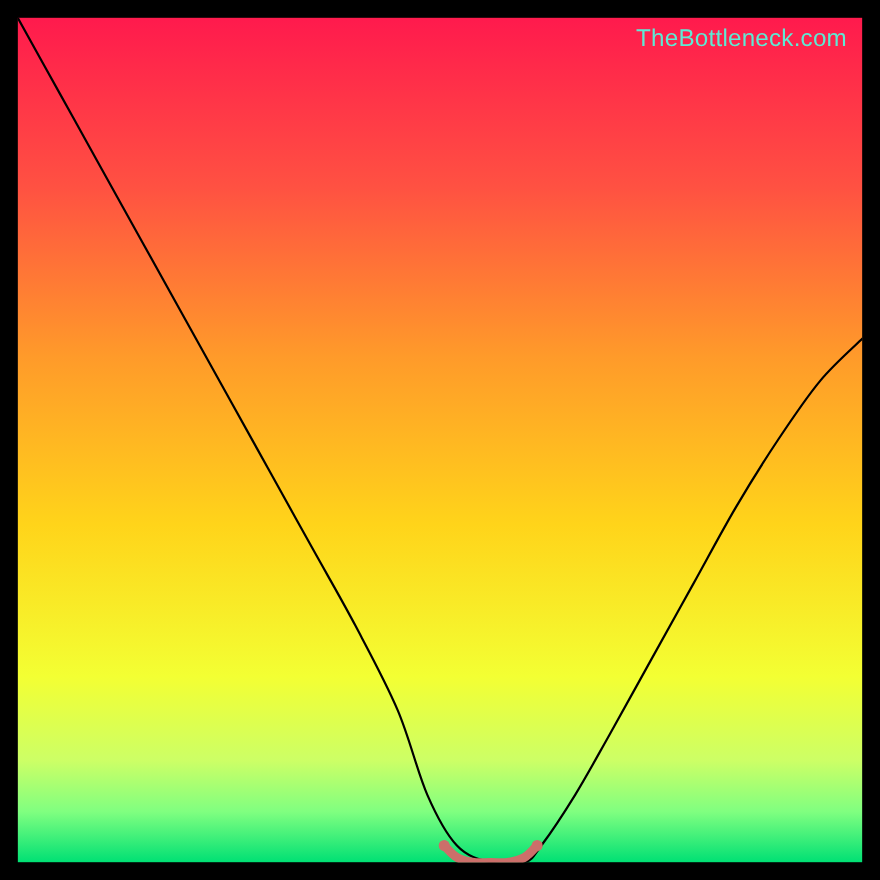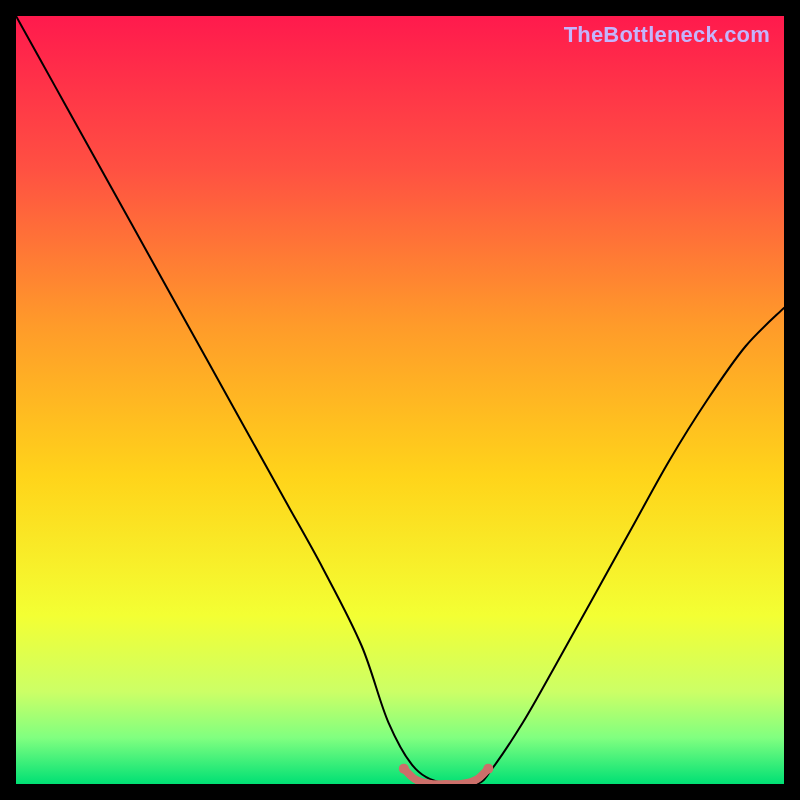--- a/index.html
+++ b/index.html
@@ -22,23 +22,23 @@
     position: absolute;
     left: 0;
     top: 0;
     width: 768px;
     height: 768px;
   }
   .watermark {
     position: absolute;
     top: 6px;
     right: 14px;
-    color: #c4b5fd;
+    color: #5eead4;
     font-size: 22px;
-    font-weight: 700;
+    font-weight: 400;
     letter-spacing: 0.2px;
     user-select: none;
   }
   svg { display: block; }
 </style>
 </head>
 <body>
 
 <div class="frame">
   <div class="plot-area">

